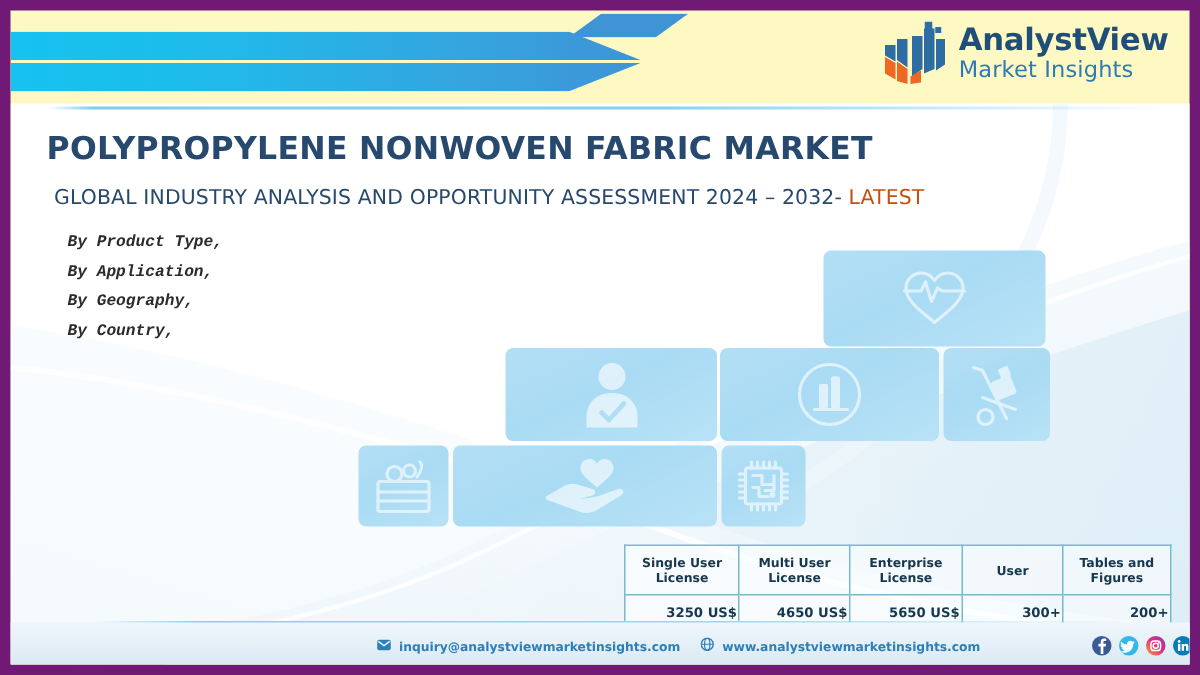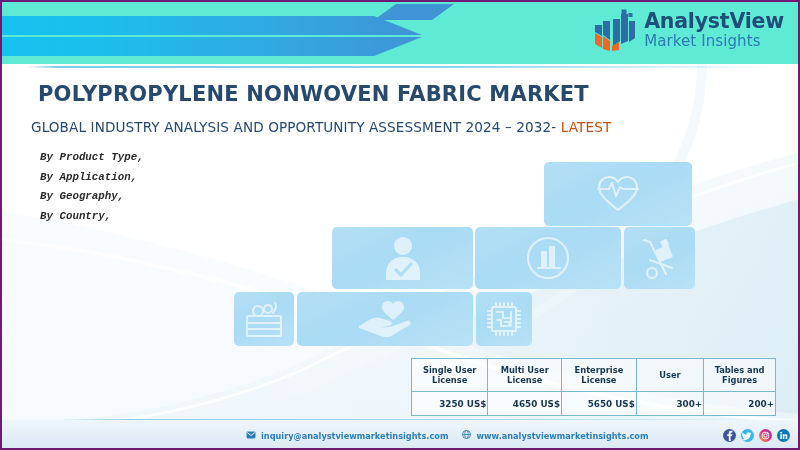--- a/index.html
+++ b/index.html
@@ -3,22 +3,22 @@
 <meta charset="utf-8">
 <style>
   html,body{margin:0;padding:0;}
   body{
     width:800px;height:450px;overflow:hidden;
     font-family:"Liberation Sans",sans-serif;
     background:#ffffff;
   }
   #page{
     position:relative;width:800px;height:450px;overflow:hidden;
-    background:#5eead4;
-    border:2px solid #701a75;
+    background:#fef9c3;
+    border:7px solid #701a75;
     box-sizing:border-box;
   }
 
   
   .bg-wash{position:absolute;inset:0;overflow:hidden;pointer-events:none;}
 
   
   .banner{position:absolute;left:0;top:0;width:800px;height:62px;overflow:hidden;}
   .band{
     position:absolute;left:-10px;height:19px;width:430px;
@@ -53,21 +53,21 @@
   }
 
   
   .hrule{
     position:absolute;left:25px;top:64px;width:748px;height:2px;
     background:linear-gradient(90deg,rgba(125,205,235,0) 0%,#7ecdeb 4%,#86d2ee 55%,rgba(140,210,238,0) 100%);
   }
 
   
   .title{
-    position:absolute;left:36px;top:80px;
+    position:absolute;left:24px;top:80px;
     font-family:"DejaVu Sans",sans-serif;
     font-size:21px;font-weight:bold;color:#27496d;
     letter-spacing:0.2px;
     text-align:center;
   }
   .subtitle{
     position:absolute;left:29px;top:117px;
     font-family:"DejaVu Sans",sans-serif;
     font-size:13.6px;font-weight:normal;color:#27496d;
     letter-spacing:0.1px;

